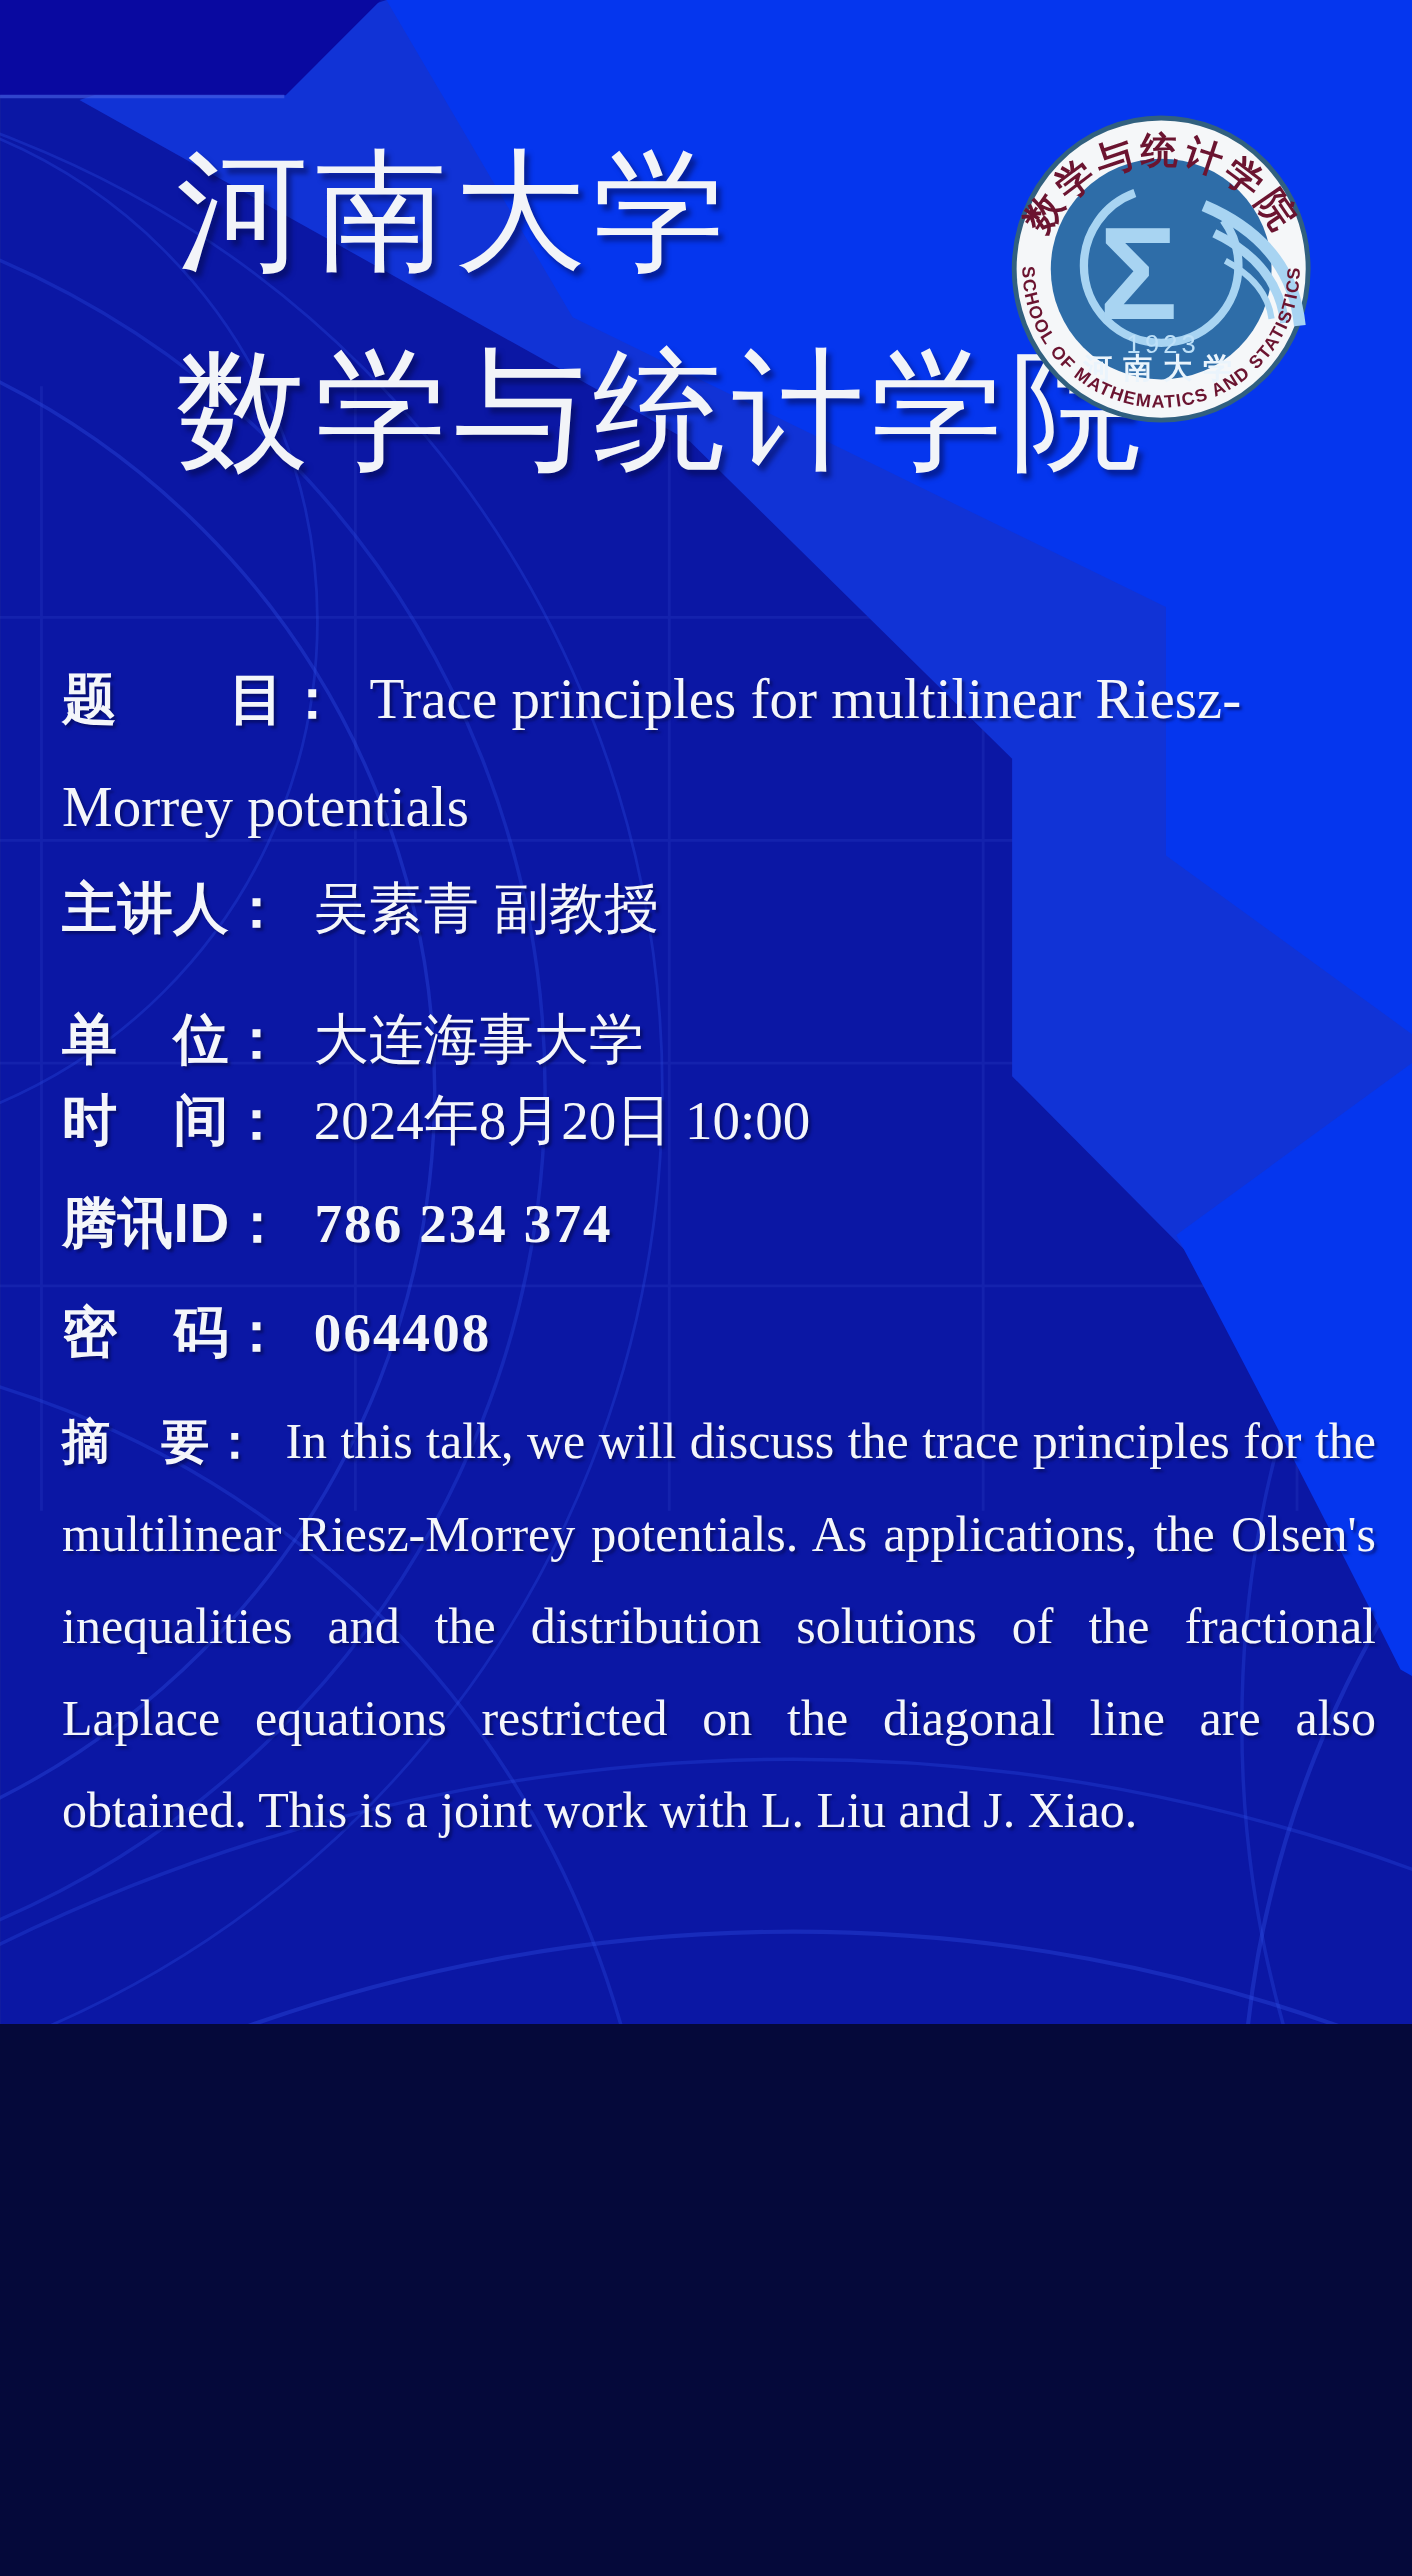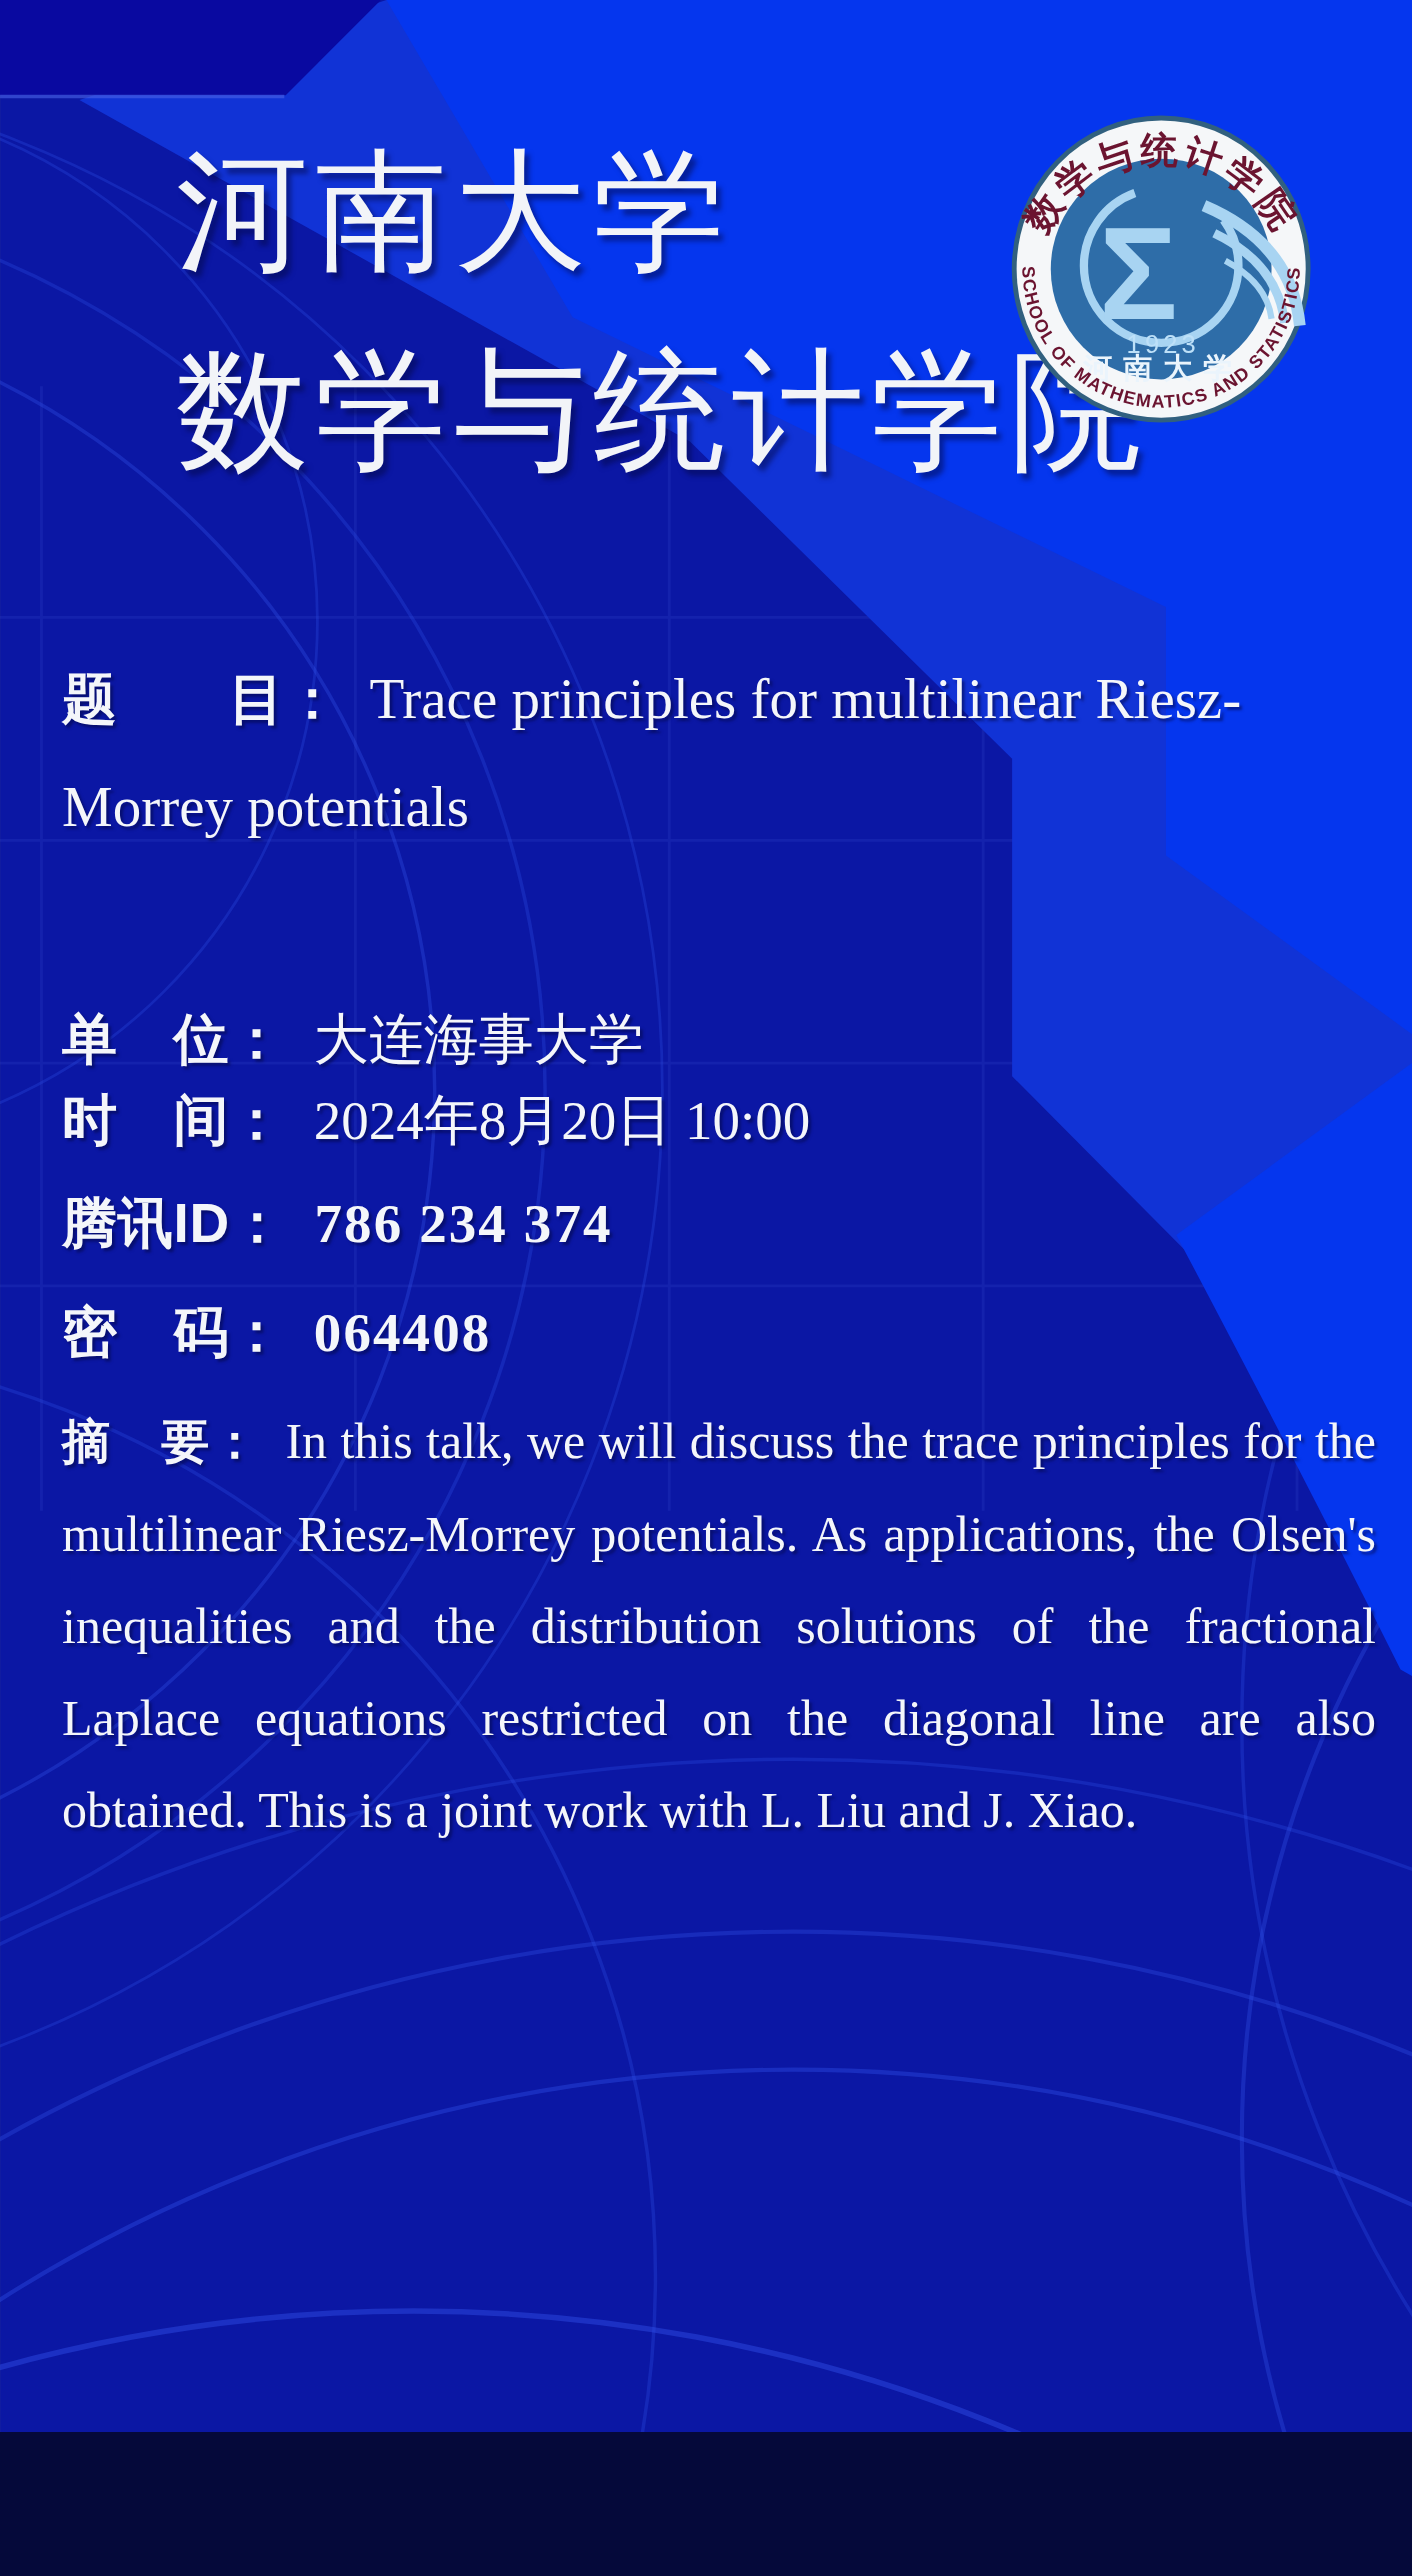--- a/index.html
+++ b/index.html
@@ -1,18 +1,18 @@
 <!DOCTYPE html>
 <html style="font-size:11px"><head>
 <meta charset="utf-8">
 <style>
   html,body{margin:0;padding:0;background:#05093a;}
   .poster{
     position:relative;
-    width:1413px;height:2432px;
+    width:1413px;height:2024px;
     overflow:hidden;
     background:#737373;
     font-family:"Liberation Sans",sans-serif;
   }
   .bg{position:absolute;left:0;top:0;}
   
   .title-block{
     position:absolute;left:176px;top:112px;
     font-size:132px;line-height:199px;font-weight:500;
     letter-spacing:7px;color:#F2F4F8;
@@ -127,20 +127,23 @@
     </text>
     <text font-size="26" font-weight="bold" fill="#6B1430" font-family="Liberation Sans, sans-serif" letter-spacing="2">
       <textPath href="#sealBottomArc" startOffset="50%" text-anchor="middle">SCHOOL OF MATHEMATICS AND STATISTICS</textPath>
     </text>
   </svg>
 
   <div class="row" style="top:645px;">
     <span class="lbl">题　　目：</span><span class="val en">Trace principles for multilinear Riesz-Morrey potentials</span>
   </div>
 
+  <div class="row" style="top:854px;">
+    <span class="lbl">主讲人：</span><span class="val zh">吴素青 副教授</span>
+  </div>
 
   <div class="row" style="top:985px;">
     <span class="lbl">单　位：</span><span class="val zh">大连海事大学</span>
   </div>
 
   <div class="row" style="top:1066px;">
     <span class="lbl">时　间：</span><span class="val date">2024年8月20日 10:00</span>
   </div>
 
   <div class="row" style="top:1169px;">

